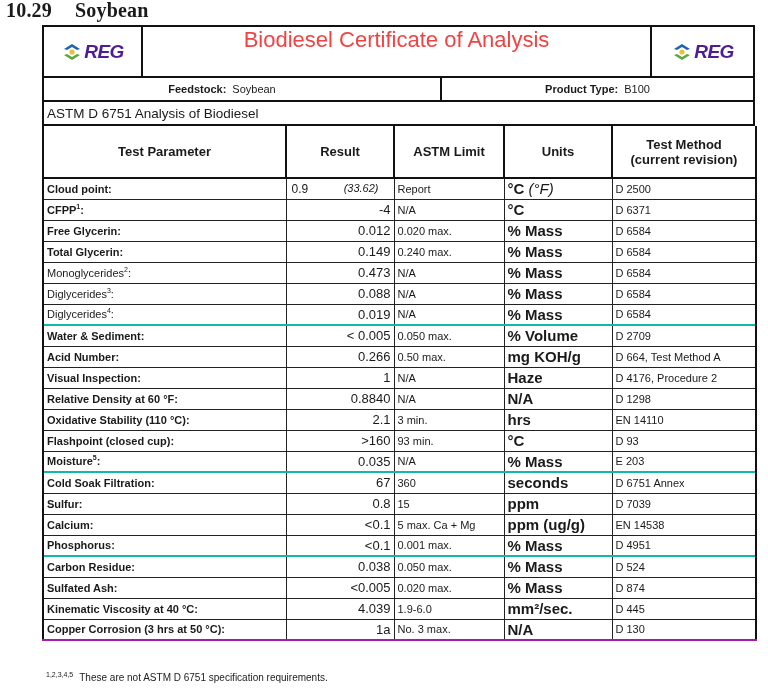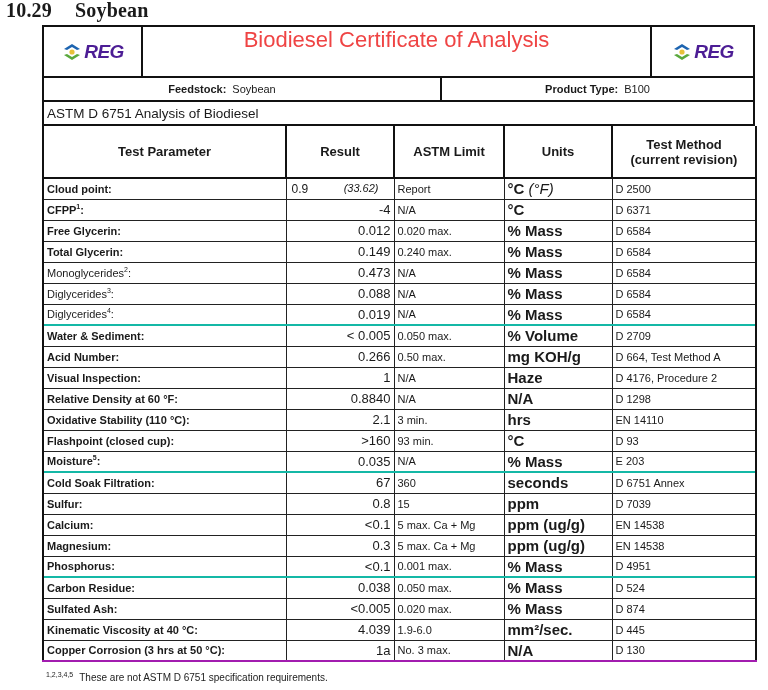--- a/index.html
+++ b/index.html
@@ -226,27 +226,20 @@
           <td class="meth">D 7039</td>
         </tr>
         <tr>
           <td class="param b"><span>Calcium:</span></td>
           <td class="res"><span>&lt;0.1</span></td>
           <td class="lim">5 max. Ca + Mg</td>
           <td class="unit"><span>ppm (ug/g)</span></td>
           <td class="meth">EN 14538</td>
         </tr>
         <tr>
-          <td class="param b"><span>Magnesium:</span></td>
-          <td class="res"><span>0.3</span></td>
-          <td class="lim">5 max. Ca + Mg</td>
-          <td class="unit"><span>ppm (ug/g)</span></td>
-          <td class="meth">EN 14538</td>
-        </tr>
-        <tr>
           <td class="param b"><span>Phosphorus:</span></td>
           <td class="res"><span>&lt;0.1</span></td>
           <td class="lim">0.001 max.</td>
           <td class="unit"><span>% Mass</span></td>
           <td class="meth">D 4951</td>
         </tr>
         <tr class="thick">
           <td class="param b"><span>Carbon Residue:</span></td>
           <td class="res"><span>0.038</span></td>
           <td class="lim">0.050 max.</td>

